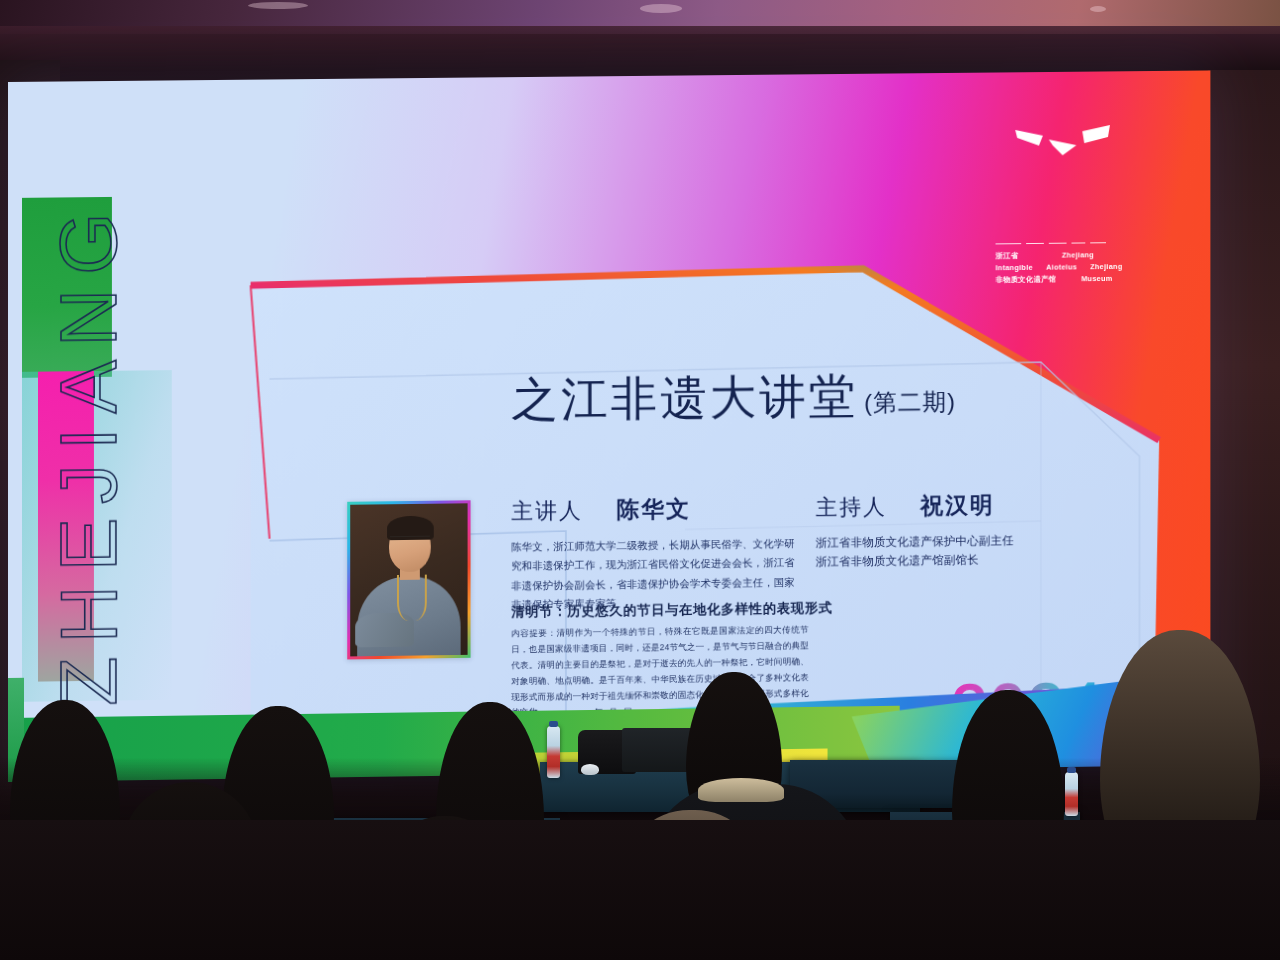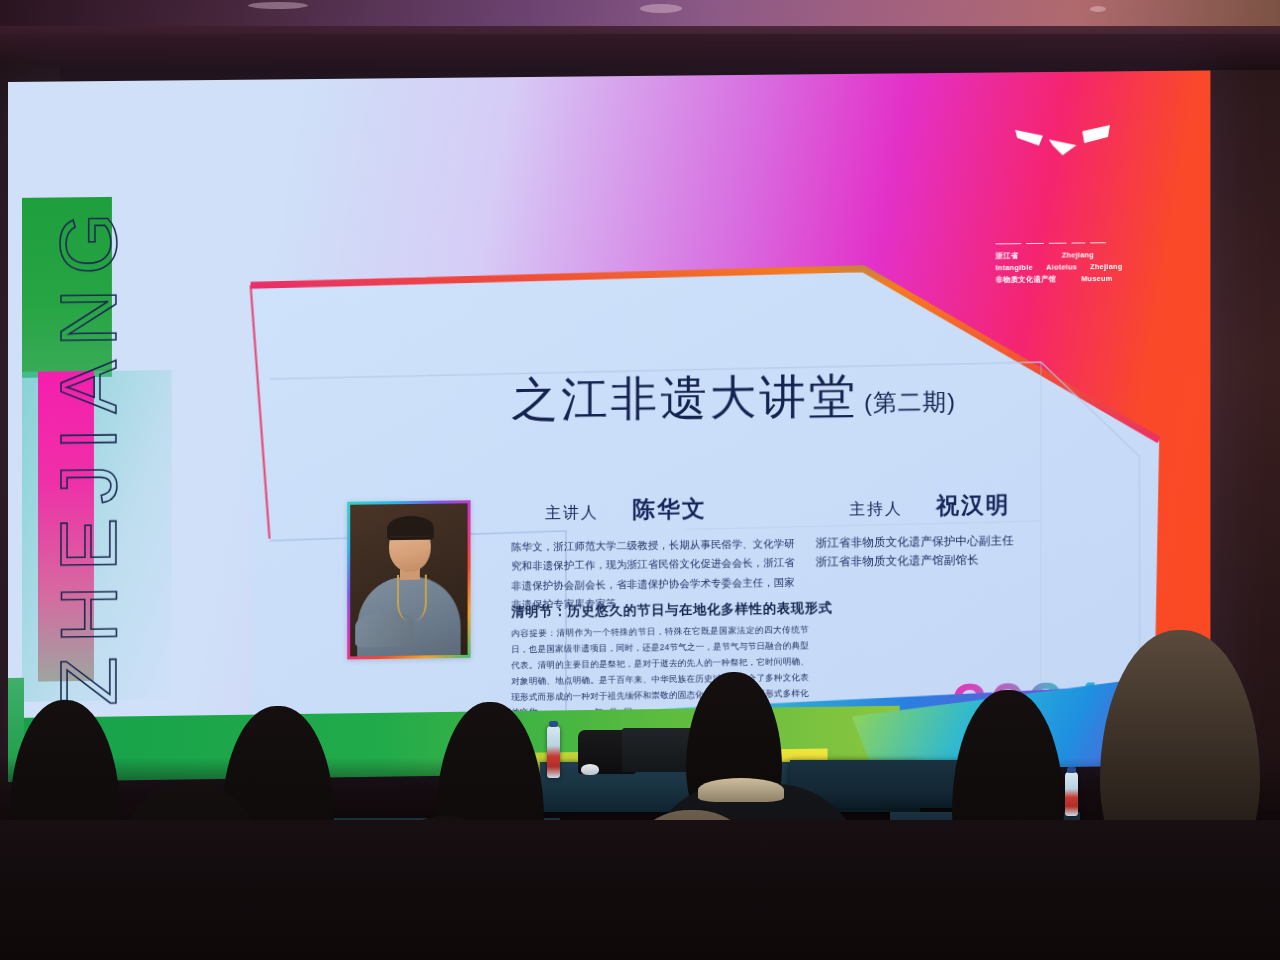--- a/index.html
+++ b/index.html
@@ -81,21 +81,21 @@
     border-top:1.4px solid #2a2420;}
   .p-neck{position:absolute;left:42%;top:40%;width:17%;height:10%;background:#cf9a72;}
   .p-lanyard{position:absolute;left:40%;top:47%;width:22%;height:30%;
     border-left:2px solid #c9a24a;border-right:2px solid #c9a24a;border-radius:0 0 40% 40%;}
   .p-arm{position:absolute;left:4%;bottom:6%;width:50%;height:22%;border-radius:40% 30% 12% 12%;
     background:linear-gradient(120deg,#7c8b9b,#66747f);}
 
   
   .sp-block{position:absolute;color:#16255a;}
   .sp-head{display:flex;align-items:baseline;gap:34px;margin-bottom:11px;}
-  .sp-role{font-size:16px;letter-spacing:2px;margin-left:34px;}
+  .sp-role{font-size:22px;letter-spacing:2px;}
   .sp-name{font-size:23px;font-weight:700;letter-spacing:2px;}
   .sp-bio{font-size:10.4px;line-height:1.85;max-width:296px;color:#1d2f63;letter-spacing:.2px;}
   .host-lines{font-size:11.6px;line-height:1.62;color:#16255a;letter-spacing:.2px;}
 
   .topic{position:absolute;left:505px;top:528px;font-size:13.4px;font-weight:700;
     color:#14244f;letter-spacing:.7px;}
   .abstract{position:absolute;left:505px;top:551px;width:300px;font-size:8.6px;line-height:1.85;
     color:#1c2d5e;letter-spacing:.1px;text-align:justify;}
 
   .meta{position:absolute;left:507px;top:631px;font-size:9.6px;line-height:1.75;color:#1b2c5c;}

